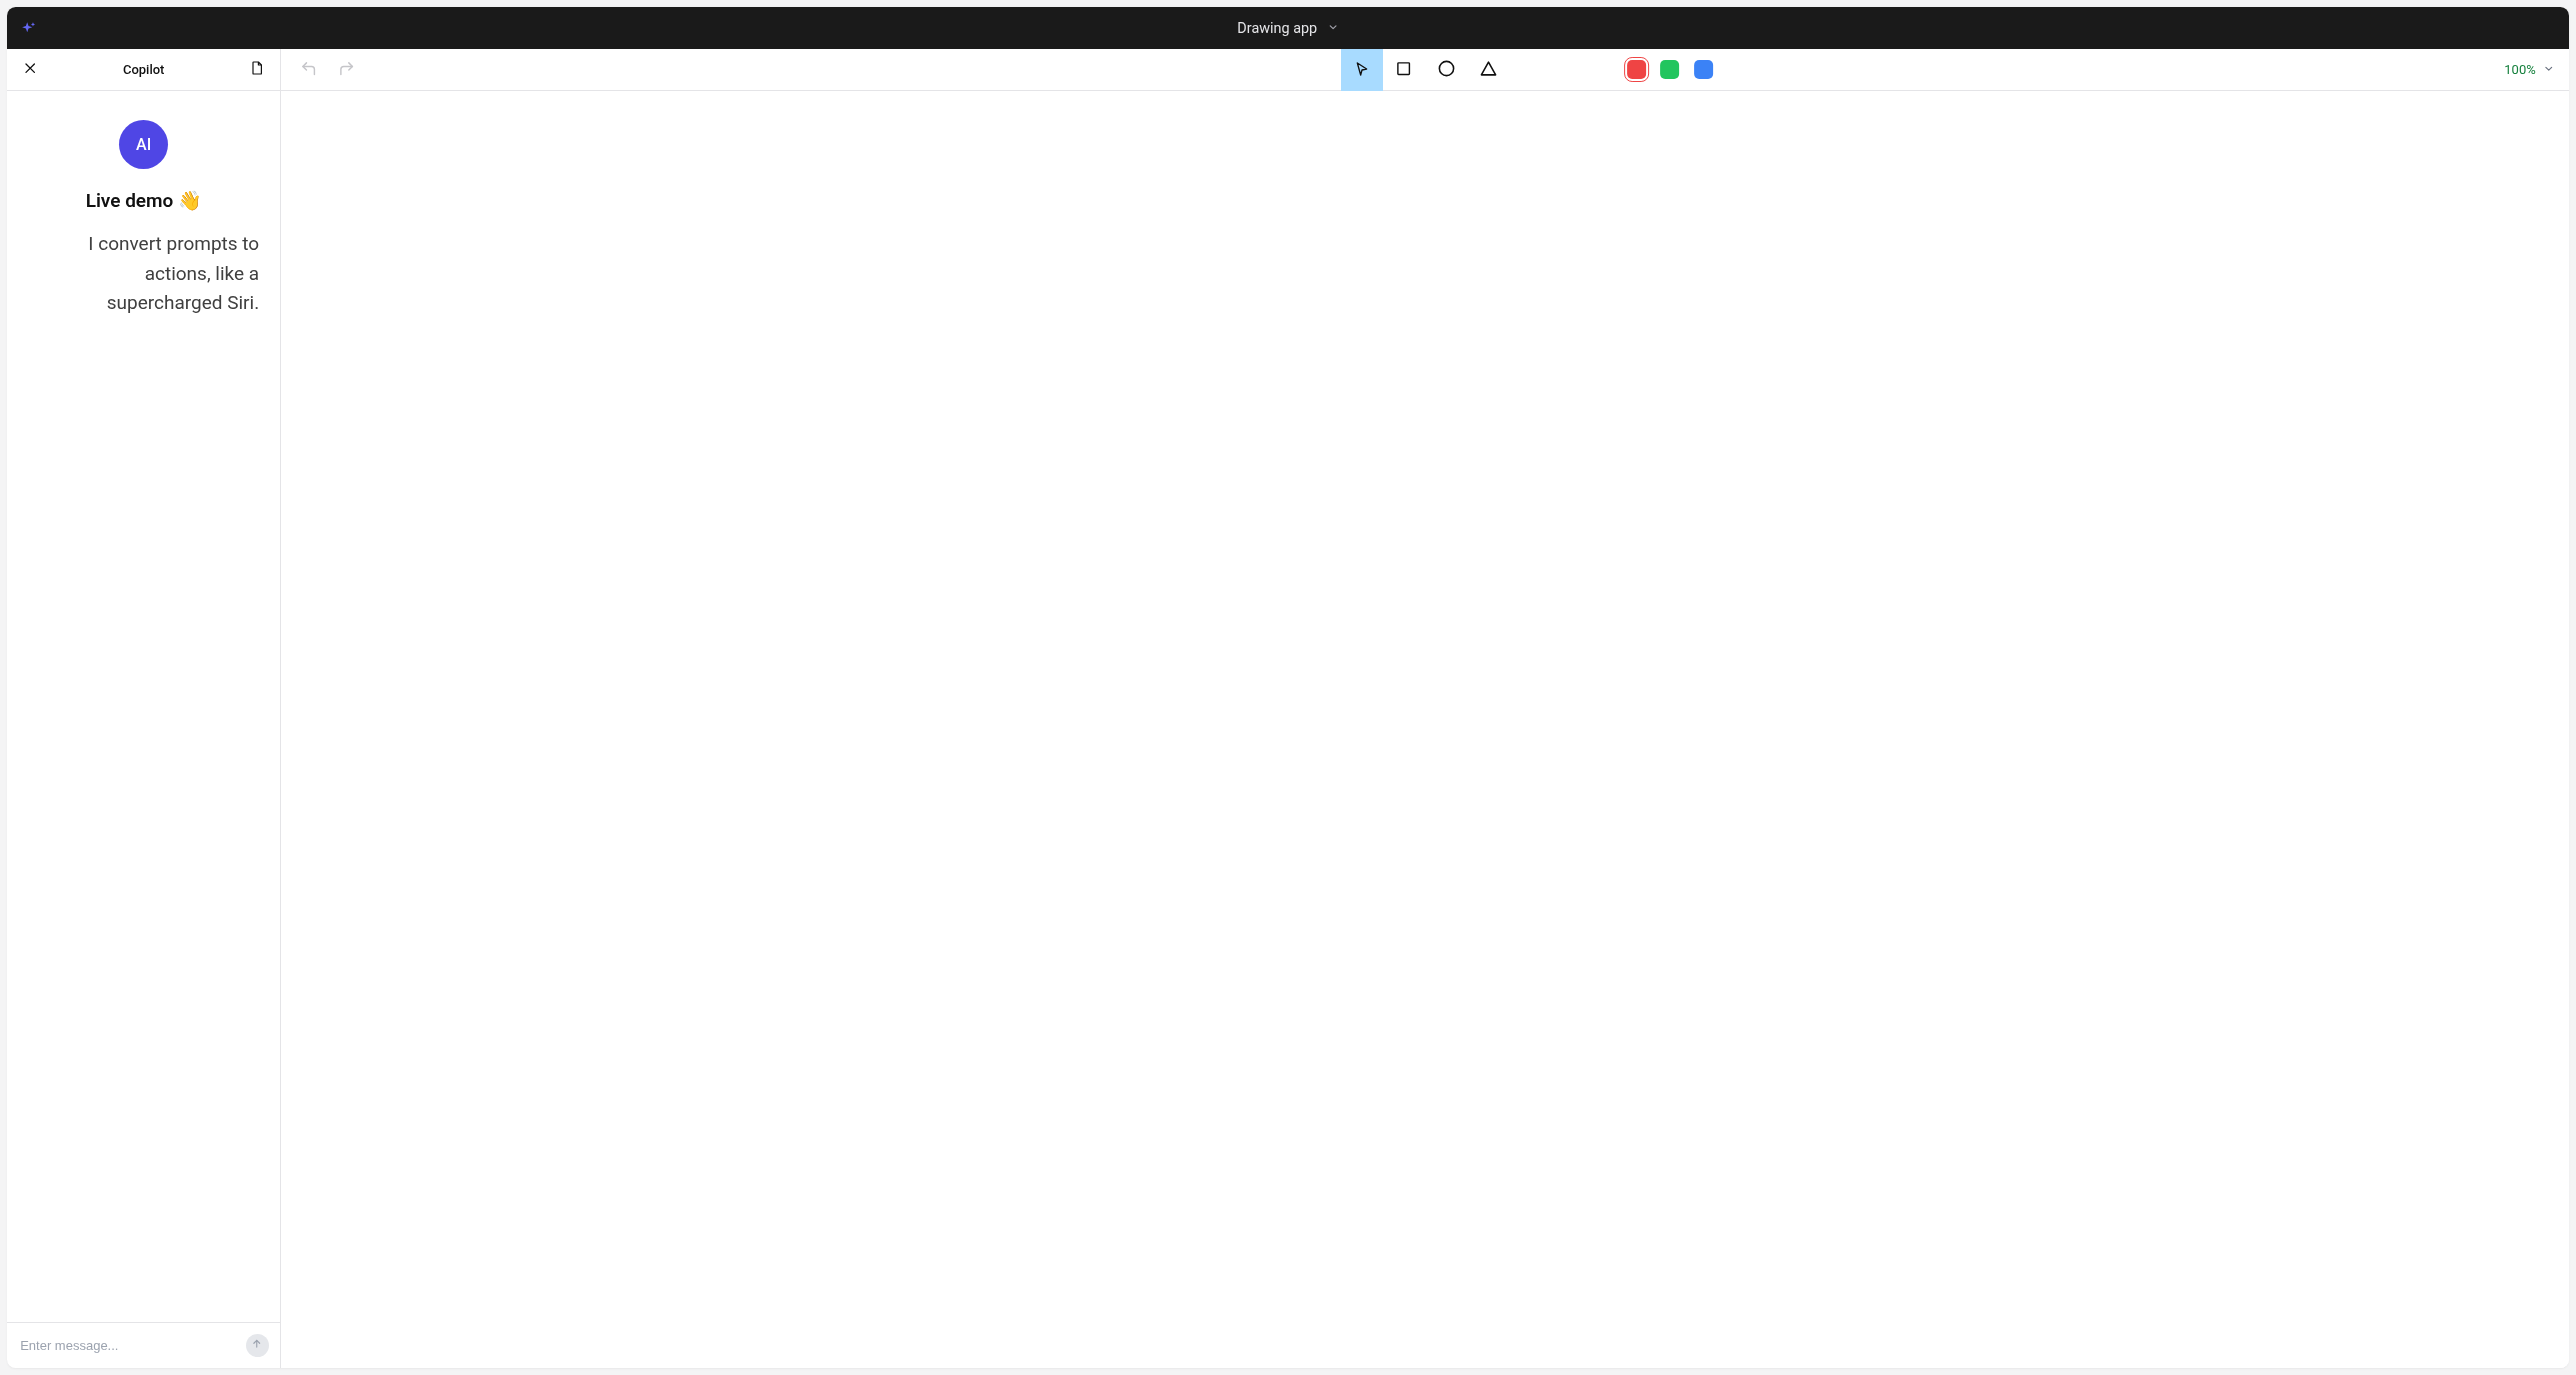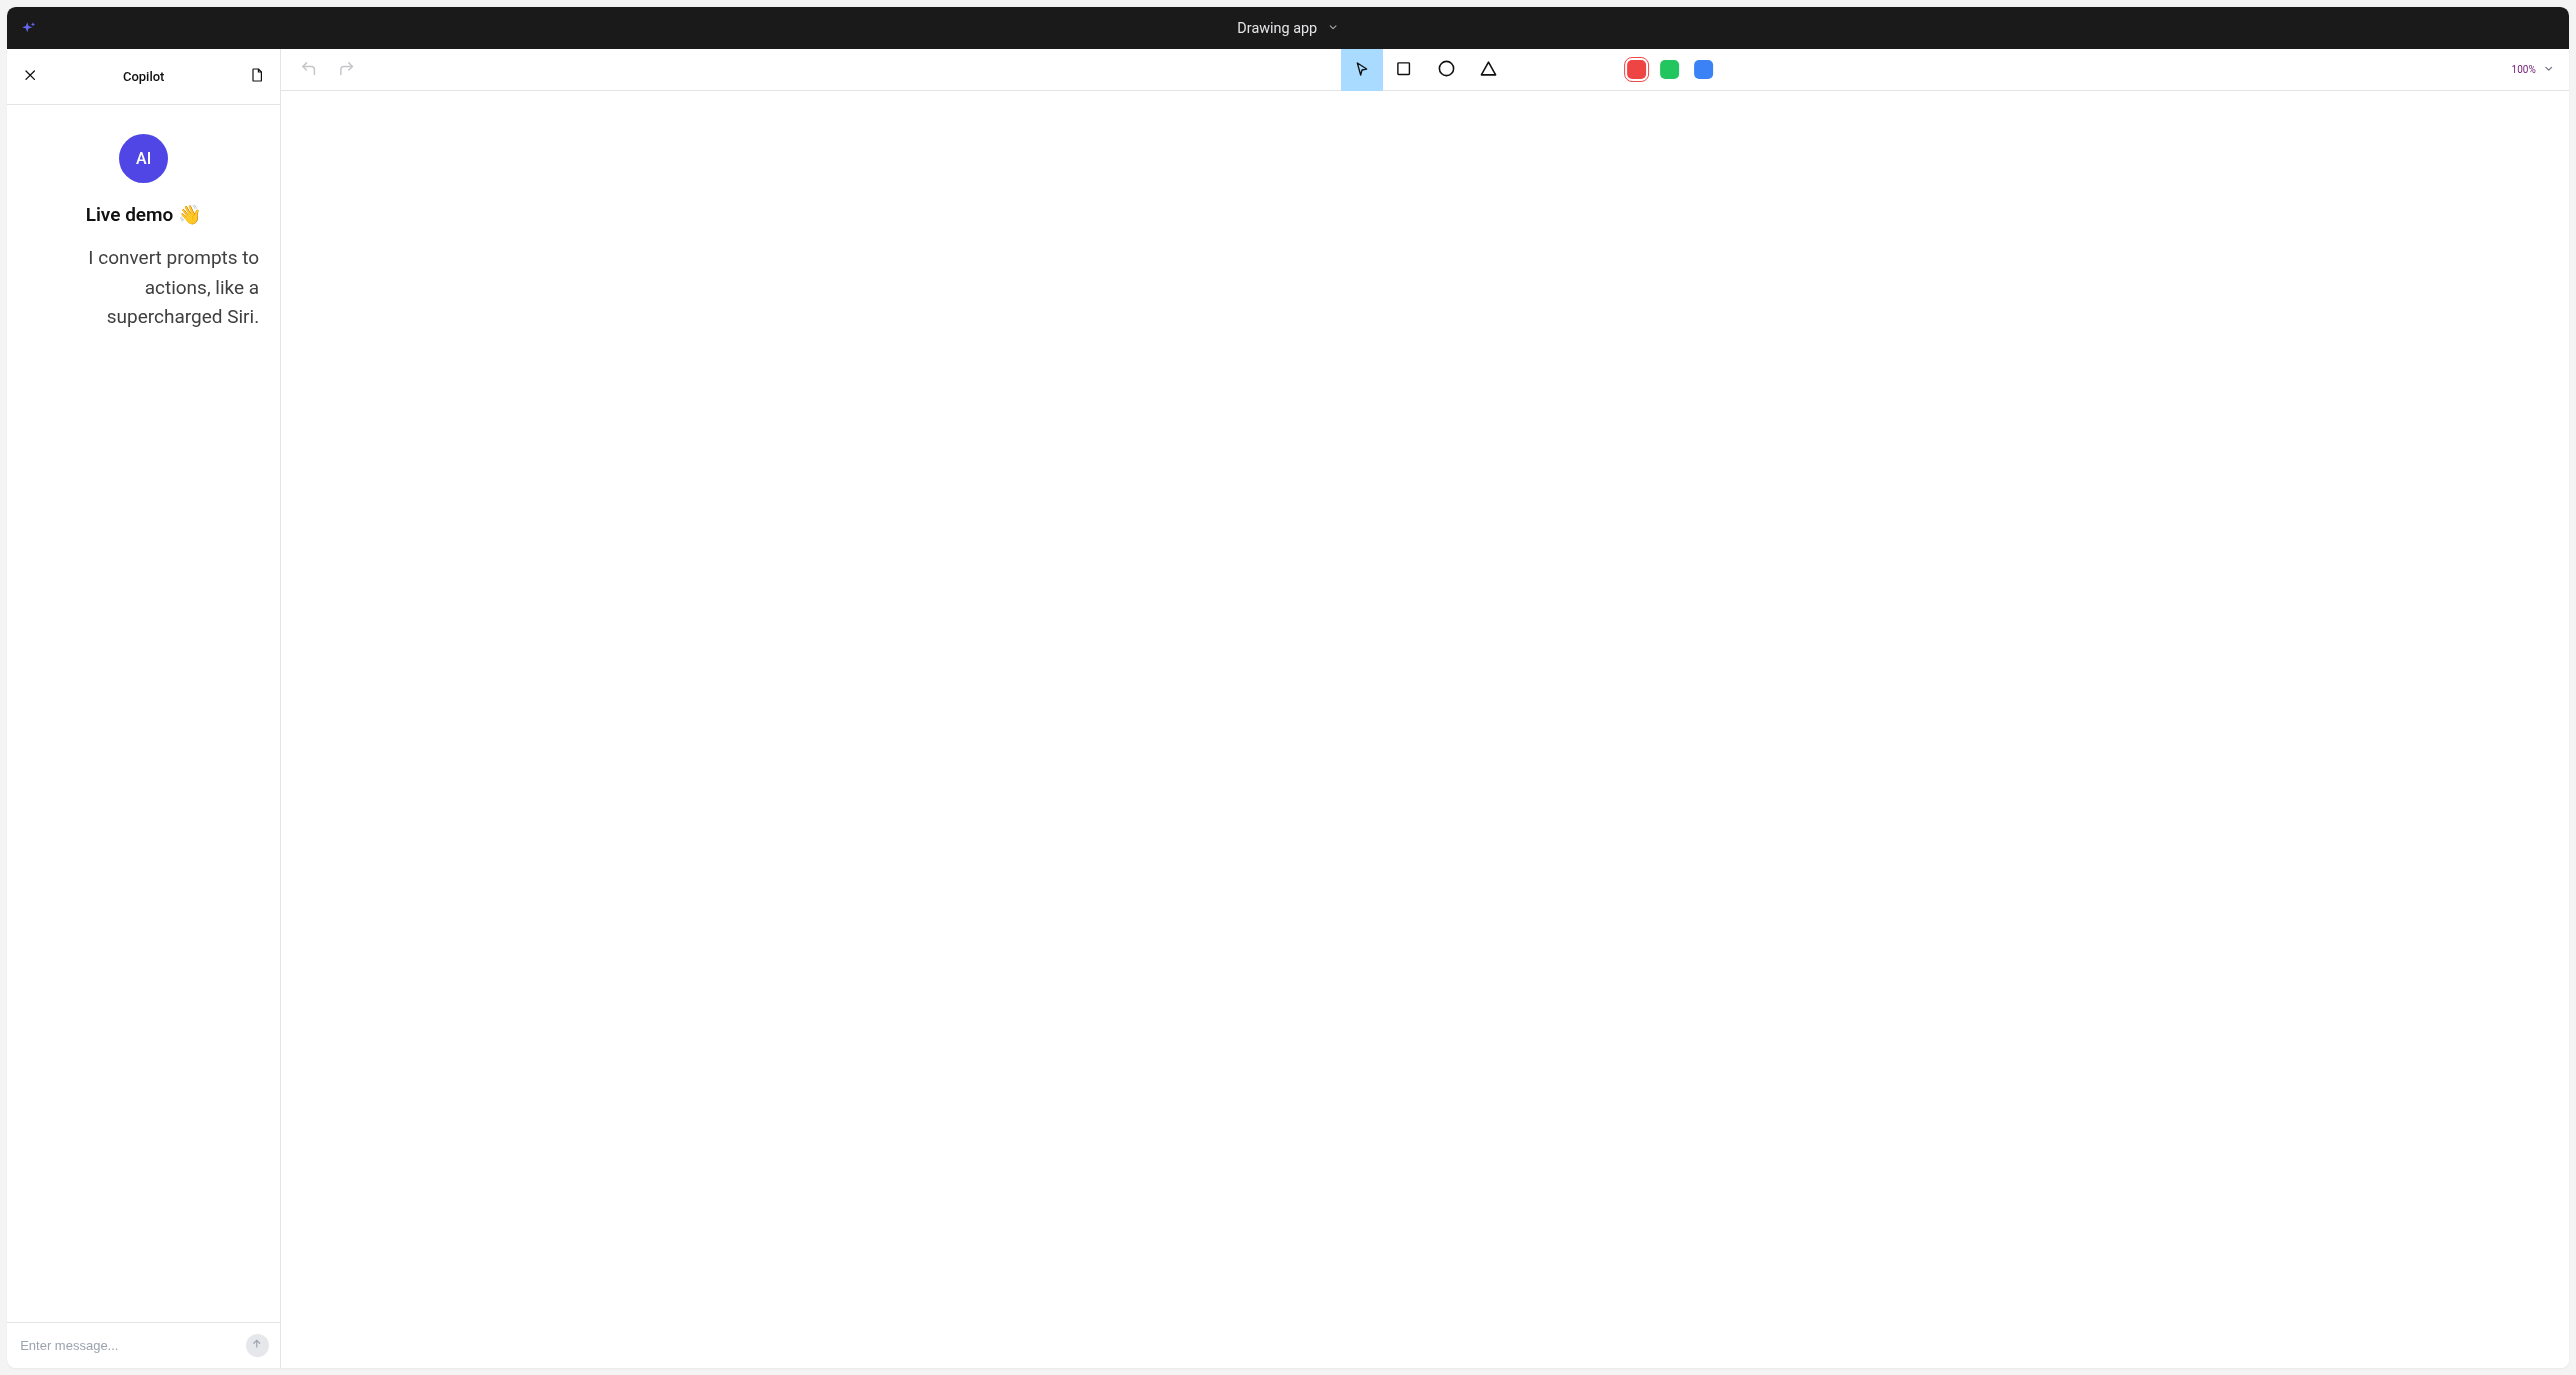--- a/index.html
+++ b/index.html
@@ -49,21 +49,21 @@
     min-height: 0;
   }
   .sidebar {
     width: 274px;
     flex: 0 0 274px;
     border-right: 0.7px solid #e4e4e7;
     display: flex;
     flex-direction: column;
   }
   .sidebar-header {
-    height: 56px;
+    height: 42px;
     border-bottom: 0.7px solid #e4e4e7;
     display: flex;
     align-items: center;
     justify-content: space-between;
     padding: 0 13px;
     font-size: 13px;
     color: #111;
   }
   .sidebar-header .title { font-weight: 500; }
   .icon-btn {
@@ -175,22 +175,22 @@
     margin-left: 245px;
     height: 100%;
     align-items: center;
     gap: 14.4px;
   }
   .tool-group.zoom {
     margin-left: auto;
     align-items: center;
     padding-right: 14.4px;
     gap: 7.2px;
-    font-size: 10px;
-    color: #701a75;
+    font-size: 13px;
+    color: #15803d;
     cursor: pointer;
   }
   .tool-btn {
     width: 42px; height: 42px;
     display: flex; align-items: center; justify-content: center;
     border: none; background: none; cursor: pointer;
   }
   .tool-btn.active { background: #a8dbff; }
   .hist-btn {
     width: 35px; height: 29px;

